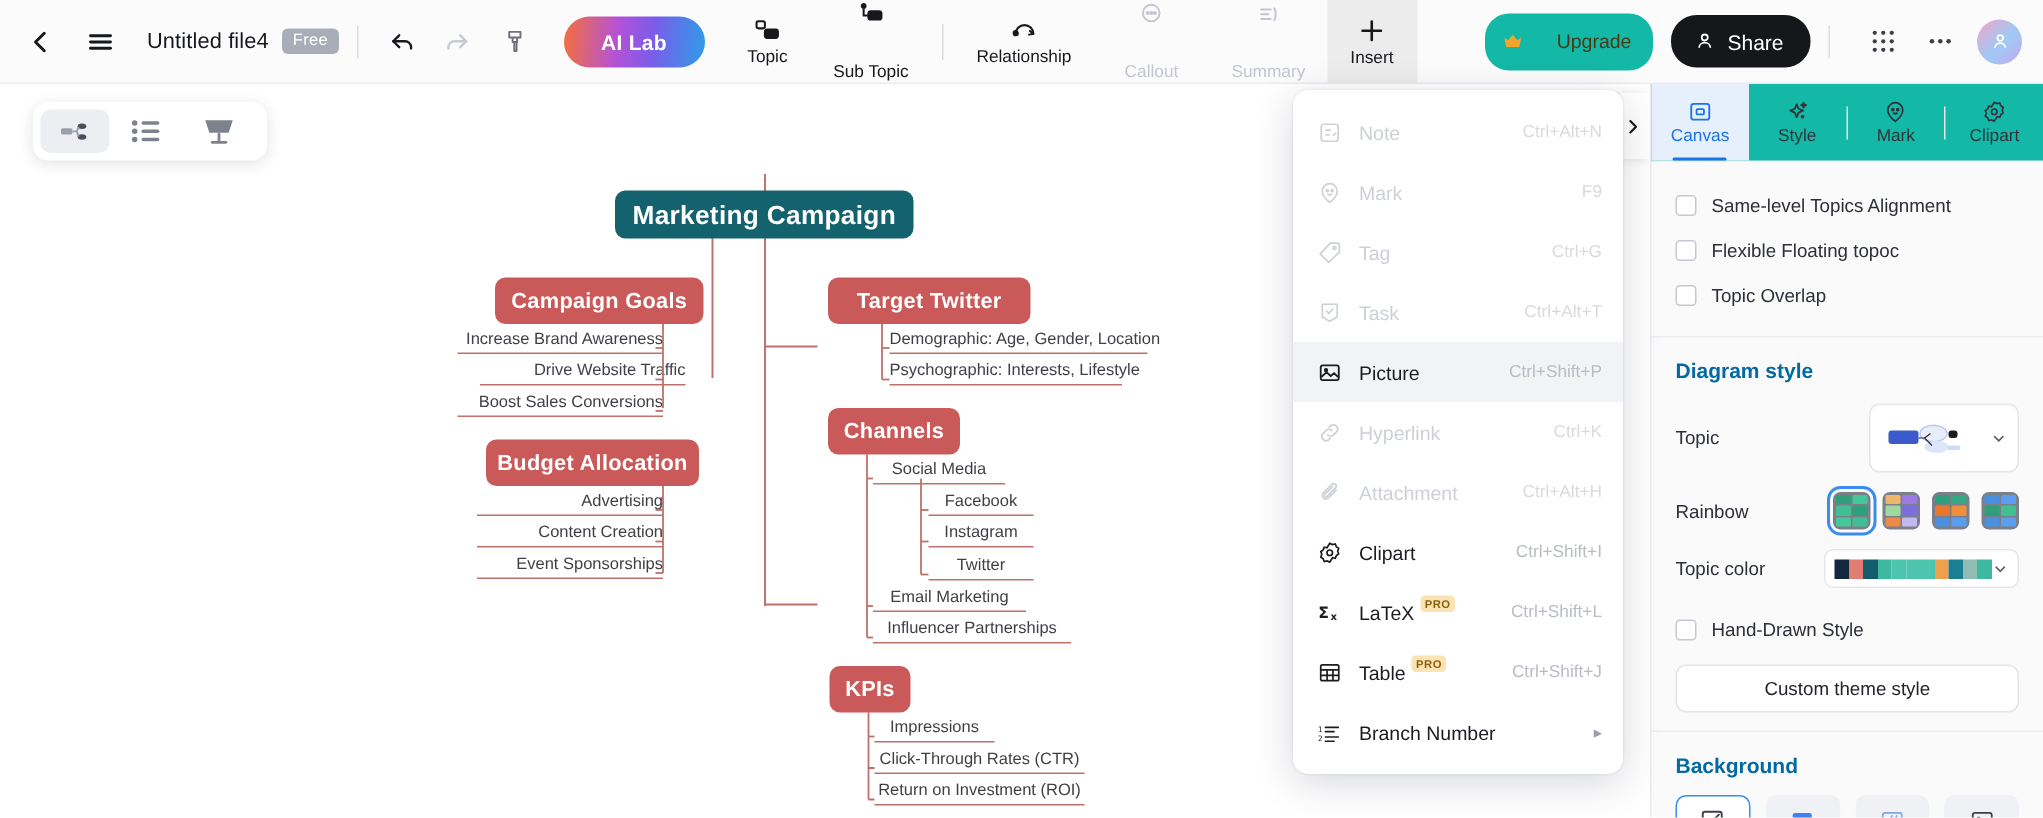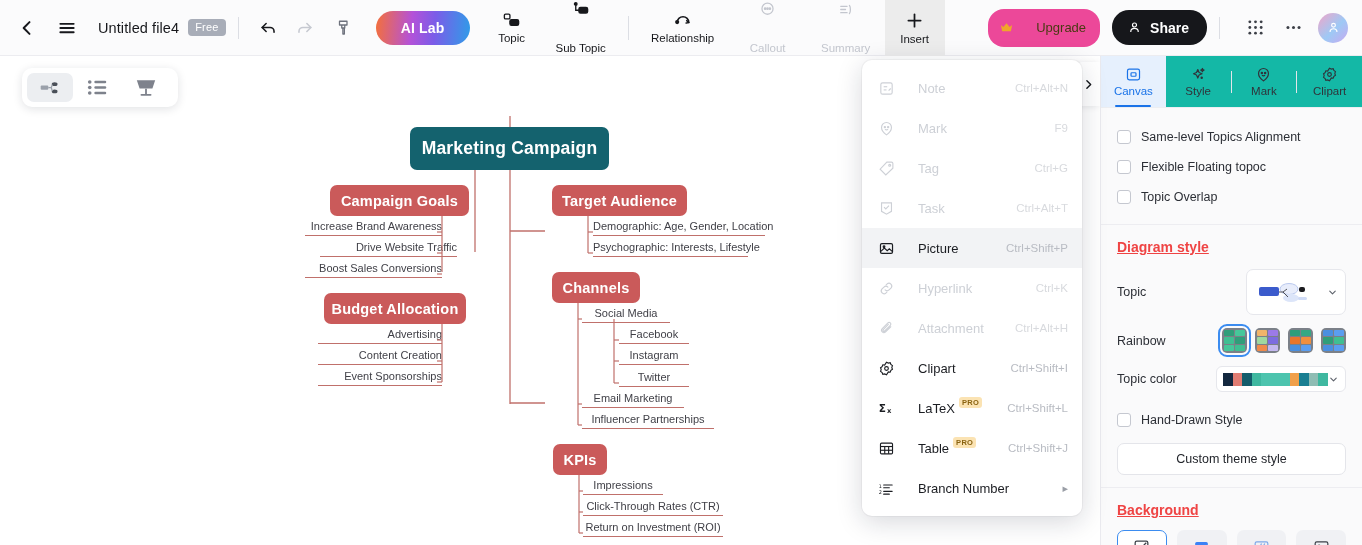--- a/index.html
+++ b/index.html
@@ -52,28 +52,28 @@
   .tool.wide { width:78px;gap:24px; }
   .tool.wider { width:92px; }
   .tool .tl { font-size:11.5px; line-height:1; white-space:nowrap; }
   .tool.disabled { color:#c3c6ce; cursor:default; }
   .tool.active { background:#ececec; }
   .tool-sep { width:1px; height:24px; background:#dcdee4; align-self:center; margin:0 8px; }
 
   .spacer { flex:1; }
   .upgrade {
     display:flex; align-items:center; gap:22px;
-    background:#ec4899; color:#4a3a13; border-radius:16px;
+    background:#14b8a6; color:#4a3a13; border-radius:16px;
     height:38px; padding:0 14px 0 11px; font-size:13px; cursor:pointer;
     margin-right:12px;
   }
   .share {
     display:flex; align-items:center; gap:8px;
     background:#16171b; color:#fff; border-radius:17px;
-    height:35px; padding:0 18px 0 15px; font-size:14px; cursor:pointer;font-weight:bold;
+    height:35px; padding:0 18px 0 15px; font-size:14px; cursor:pointer;
   }
   .grid-btn { width:34px; height:34px; margin-left:6px; color:#3c3f47; }
   .dots-btn { width:34px; height:34px; margin-left:4px; color:#3c3f47; font-size:19px; letter-spacing:1px; }
   .avatar {
     width:30px; height:30px; border-radius:50%; margin:0 14px 0 8px;
     background:linear-gradient(135deg,#f2a5c8,#9ec9f5 55%,#c9a9f0);
     display:flex; align-items:center; justify-content:center; cursor:pointer;
     color:#fff;
   }
 
@@ -140,21 +140,21 @@
   .ptab-sep { width:1px; height:22px; background:#e3e5ea; align-self:center; }
 
   .psec { padding:14px 16px 12px; border-bottom:1px solid #ededf1; }
   .chkrow { display:flex; align-items:center; gap:10px; height:30px; cursor:pointer; }
   .chk {
     width:14px; height:14px; border:1.4px solid #c5c8d0; border-radius:3px;
     background:#fff; flex:0 0 auto;
   }
   .chklab { font-size:12.5px; color:#2c2f36; }
 
-  .psec-title { font-size:14px; font-weight:700; color:#ef4444; margin-bottom:14px;text-decoration:underline; }
+  .psec-title { font-size:14px; font-weight:700; color:#0369a1; margin-bottom:14px; }
   .prow { display:flex; align-items:center; margin-bottom:13px; }
   .prow-lab { font-size:12.5px; color:#2c2f36; width:96px; flex:0 0 auto; }
   .topic-preview {
     margin-left:auto; width:100px; height:46px; background:#fff;
     border:1px solid #e6e7ec; border-radius:7px; cursor:pointer;
     display:flex; align-items:center; justify-content:space-between; padding:0 7px 0 8px;
   }
   .rainbow-set { margin-left:auto; display:flex; gap:8px; }
   .rb {
     width:25px; height:25px; border-radius:5px; cursor:pointer;
@@ -191,21 +191,21 @@
     box-shadow:0 6px 26px rgba(20,25,45,.17), 0 0 0 1px rgba(0,0,0,.035);
     padding:8px 0; z-index:20;
   }
   .mi {
     display:flex; align-items:center; height:40px; padding:0 14px 0 16px;
     cursor:pointer; color:#1b1d22;
   }
   .mi.dis { color:#cdd0d6; cursor:default; }
   .mi.hl { background:#f2f3f5; }
   .mi .mico { width:22px; display:flex; align-items:center; flex:0 0 auto; }
-  .mi .mlab { font-size:13px; margin-left:18px; display:flex; align-items:center; gap:4px;text-align:right; }
+  .mi .mlab { font-size:13px; margin-left:6px; display:flex; align-items:center; gap:4px;text-align:right; }
   .mi .msc { margin-left:auto; font-size:11.5px; color:#b9bcc3; }
   .mi.dis .msc { color:#d8dade; }
   .pro {
     background:#fbe3b3; color:#8a6310; font-size:7.5px; font-weight:700;
     padding:1px 3px; border-radius:3px; position:relative; top:-6px;
     letter-spacing:.3px;
   }
   .caret-r { margin-left:auto; color:#9a9ea6; font-size:11px; }
 </style>
 </head>
@@ -384,33 +384,33 @@
 
           <path d="M510 88 L475 88"></path>
           <path d="M475 88 L475 196"></path>
 
           <path d="M510 88 L545 88"></path>
           <path d="M510 175 L545 175"></path>
           <path d="M510 347 L545 347"></path>
         </g>
       </svg>
 
-      <div class="node root" style="left:410px; top:71px; width:199px; height:43px;">Marketing Campaign</div>
+      <div class="node root" style="left:410px; top:71px; width:199px; height:32px;">Marketing Campaign</div>
 
       <div class="node main" style="left:330px; top:129px; width:139px; height:31px;">Campaign Goals</div>
       <div class="leaf" style="left:305px; top:164px; width:137px;">Increase Brand Awareness</div>
       <div class="leaf" style="left:320px; top:185px; width:137px;">Drive Website Traffic</div>
       <div class="leaf" style="left:305px; top:206px; width:137px;">Boost Sales Conversions</div>
 
       <div class="node main" style="left:324px; top:237px; width:142px; height:31px;">Budget Allocation</div>
       <div class="leaf" style="left:318px; top:272px; width:124px;">Advertising</div>
       <div class="leaf" style="left:318px; top:293px; width:124px;">Content Creation</div>
       <div class="leaf" style="left:318px; top:314px; width:124px;">Event Sponsorships</div>
 
-      <div class="node main" style="left:552px; top:129px; width:135px; height:31px;">Target Audience</div>
+      <div class="node main" style="left:552px; top:129px; width:135px; height:31px;">Target Twitter</div>
       <div class="leaf lc" style="left:593px; top:164px; width:172px;">Demographic: Age, Gender, Location</div>
       <div class="leaf lc" style="left:593px; top:185px; width:155px;">Psychographic: Interests, Lifestyle</div>
 
       <div class="node main" style="left:552px; top:216px; width:88px; height:31px;">Channels</div>
       <div class="leaf lc" style="left:582px; top:251px; width:88px;">Social Media</div>
       <div class="leaf lc" style="left:619px; top:272px; width:70px;">Facebook</div>
       <div class="leaf lc" style="left:619px; top:293px; width:70px;">Instagram</div>
       <div class="leaf lc" style="left:619px; top:315px; width:70px;">Twitter</div>
       <div class="leaf lc" style="left:582px; top:336px; width:102px;">Email Marketing</div>
       <div class="leaf lc" style="left:582px; top:357px; width:132px;">Influencer Partnerships</div>

